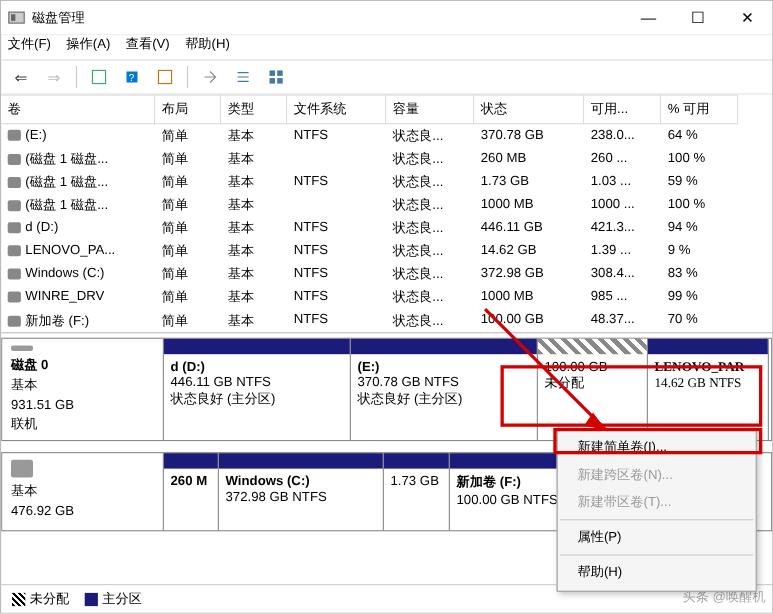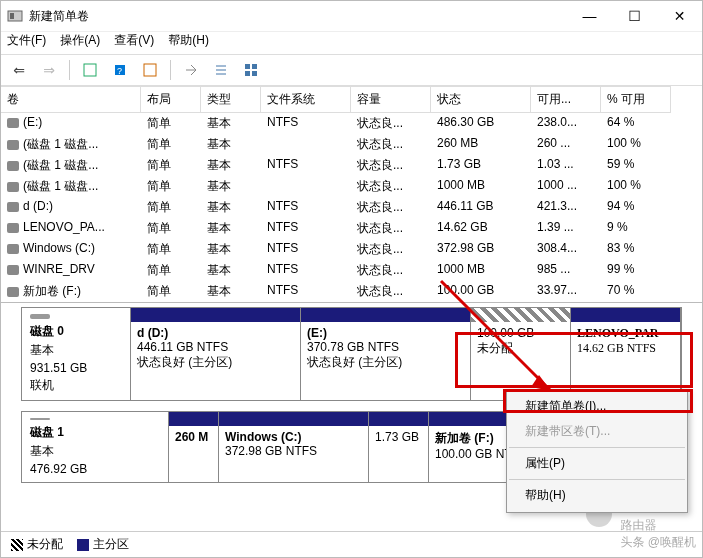--- a/index.html
+++ b/index.html
@@ -12,21 +12,21 @@
   .menubar{height:22px;display:flex;align-items:flex-start;padding:0 6px;gap:14px;border-bottom:1px solid #ddd}
   .toolbar{height:30px;display:flex;align-items:center;padding:0 6px;gap:6px;border-bottom:1px solid #ddd}
   .tbtn{width:22px;height:22px;display:flex;align-items:center;justify-content:center;border:1px solid transparent;font-size:14px;color:#444}
   .sep{width:1px;height:20px;background:#ccc;margin:0 2px}
   .table{border-bottom:1px solid #bbb}
   .thead{display:grid;grid-template-columns:140px 60px 60px 90px 80px 100px 70px 70px;background:#fff}
   .thead>div{border-right:1px solid #ddd;border-bottom:1px solid #ddd;padding:4px 6px;font-weight:normal;border-top:1px solid #ddd}
   .trow{display:grid;grid-template-columns:140px 60px 60px 90px 80px 100px 70px 70px}
   .trow>div{padding:2px 6px;white-space:nowrap;overflow:hidden;text-overflow:ellipsis}
   .volicon{display:inline-block;width:12px;height:10px;background:#888;border-radius:2px;margin-right:4px;vertical-align:middle}
-  .diskpanel{flex:1;overflow:hidden;padding:4px 20px}
+  .diskpanel{flex:1;overflow:hidden;padding:4px 0}
   .diskrow{display:flex;border:1px solid #888;margin-bottom:10px;height:92px}
   .diskrow.small{height:70px}
   .dinf{width:130px;padding:6px 8px;border-right:1px solid #888;display:flex;flex-direction:column;gap:2px}
   .dinf .dicon{width:20px;height:16px;background:#999;border-radius:2px;margin-bottom:2px}
   .parts{flex:1;display:flex;position:relative}
   .part{border-right:1px solid #888;display:flex;flex-direction:column;box-sizing:border-box}
   .ph{height:14px;background:#1b1b7a}
   .ph.hatch{background:repeating-linear-gradient(45deg,#888 0 4px,#fff 4px 8px)}
   .pb{flex:1;padding:4px 6px;overflow:hidden}
   .pb b{font-weight:bold}
@@ -47,21 +47,21 @@
 
 <div class="window">
 
   <div class="titlebar">
     <span class="icon">
       <svg width="16" height="16">
           <rect x="1" y="3" width="14" height="10" fill="#ccc" stroke="#666"></rect>
           <rect x="3" y="5" width="4" height="6" fill="#666"></rect>
         </svg>
     </span>
-    <span class="title">新建简单卷</span>
+    <span class="title">磁盘管理</span>
     <div class="winbtns">
       <div class="winbtn">—</div>
       <div class="winbtn">☐</div>
       <div class="winbtn">✕</div>
     </div>
   </div>
 
   <div class="menubar">
     <span>文件(F)</span>
     <span>操作(A)</span>
@@ -121,21 +121,21 @@
       <div>可用...</div>
       <div>% 可用</div>
     </div>
     <div id="tbody">
         <div class="trow">
           <div><span class="volicon"></span>(E:)</div>
           <div>简单</div>
           <div>基本</div>
           <div>NTFS</div>
           <div>状态良...</div>
-          <div>486.30 GB</div>
+          <div>370.78 GB</div>
           <div>238.0...</div>
           <div>64 %</div>
         </div>
         <div class="trow">
           <div><span class="volicon"></span>(磁盘 1 磁盘...</div>
           <div>简单</div>
           <div>基本</div>
           <div></div>
           <div>状态良...</div>
           <div>260 MB</div>
@@ -202,21 +202,21 @@
           <div>985 ...</div>
           <div>99 %</div>
         </div>
         <div class="trow">
           <div><span class="volicon"></span>新加卷 (F:)</div>
           <div>简单</div>
           <div>基本</div>
           <div>NTFS</div>
           <div>状态良...</div>
           <div>100.00 GB</div>
-          <div>33.97...</div>
+          <div>48.37...</div>
           <div>70 %</div>
         </div>
       </div>
   </div>
 
   <div class="diskpanel">
     <div class="diskrow">
       <div class="dinf">
         <div class="dicon"></div>
         <b>磁盘 0</b>
@@ -240,21 +240,20 @@
           <div class="part" style="width: 110px; font-family: Liberation Serif, serif;">
             <div class="ph"></div>
             <div class="pb"><b>LENOVO_PAR</b><br>14.62 GB NTFS</div>
           </div>
         </div>
     </div>
 
     <div class="diskrow small">
       <div class="dinf">
         <div class="dicon"></div>
-        <b>磁盘 1</b>
         <span>基本</span>
         <span>476.92 GB</span>
       </div>
       <div class="parts" id="d1parts">
           <div class="part" style="width: 50px; font-weight: bold;">
             <div class="ph"></div>
             <div class="pb">260 M</div>
           </div>
           <div class="part" style="width: 150px;">
             <div class="ph"></div>
@@ -286,20 +285,21 @@
   <div class="hl" style="left:454px;top:331px;width:238px;height:56px"></div>
   <div class="hl" style="left:502px;top:388px;width:190px;height:24px"></div>
 
   <svg class="arrow" style="left:430px;top:270px" width="150" height="140">
     <line x1="10" y1="10" x2="120" y2="120" stroke="#d40000" stroke-width="3"></line>
     <polygon points="120,120 108,104 100,116" fill="#d40000"></polygon>
   </svg>
 
   <div class="ctx" style="left:505px;top:388px">
     <div class="mi">新建简单卷(I)...</div>
+    <div class="mi dis">新建跨区卷(N)...</div>
     <div class="mi dis">新建带区卷(T)...</div>
     <hr>
     <div class="mi">属性(P)</div>
     <hr>
     <div class="mi">帮助(H)</div>
   </div>
 
   <div class="avatar"></div>
   <div class="watermark">
     <div>路由器</div>

